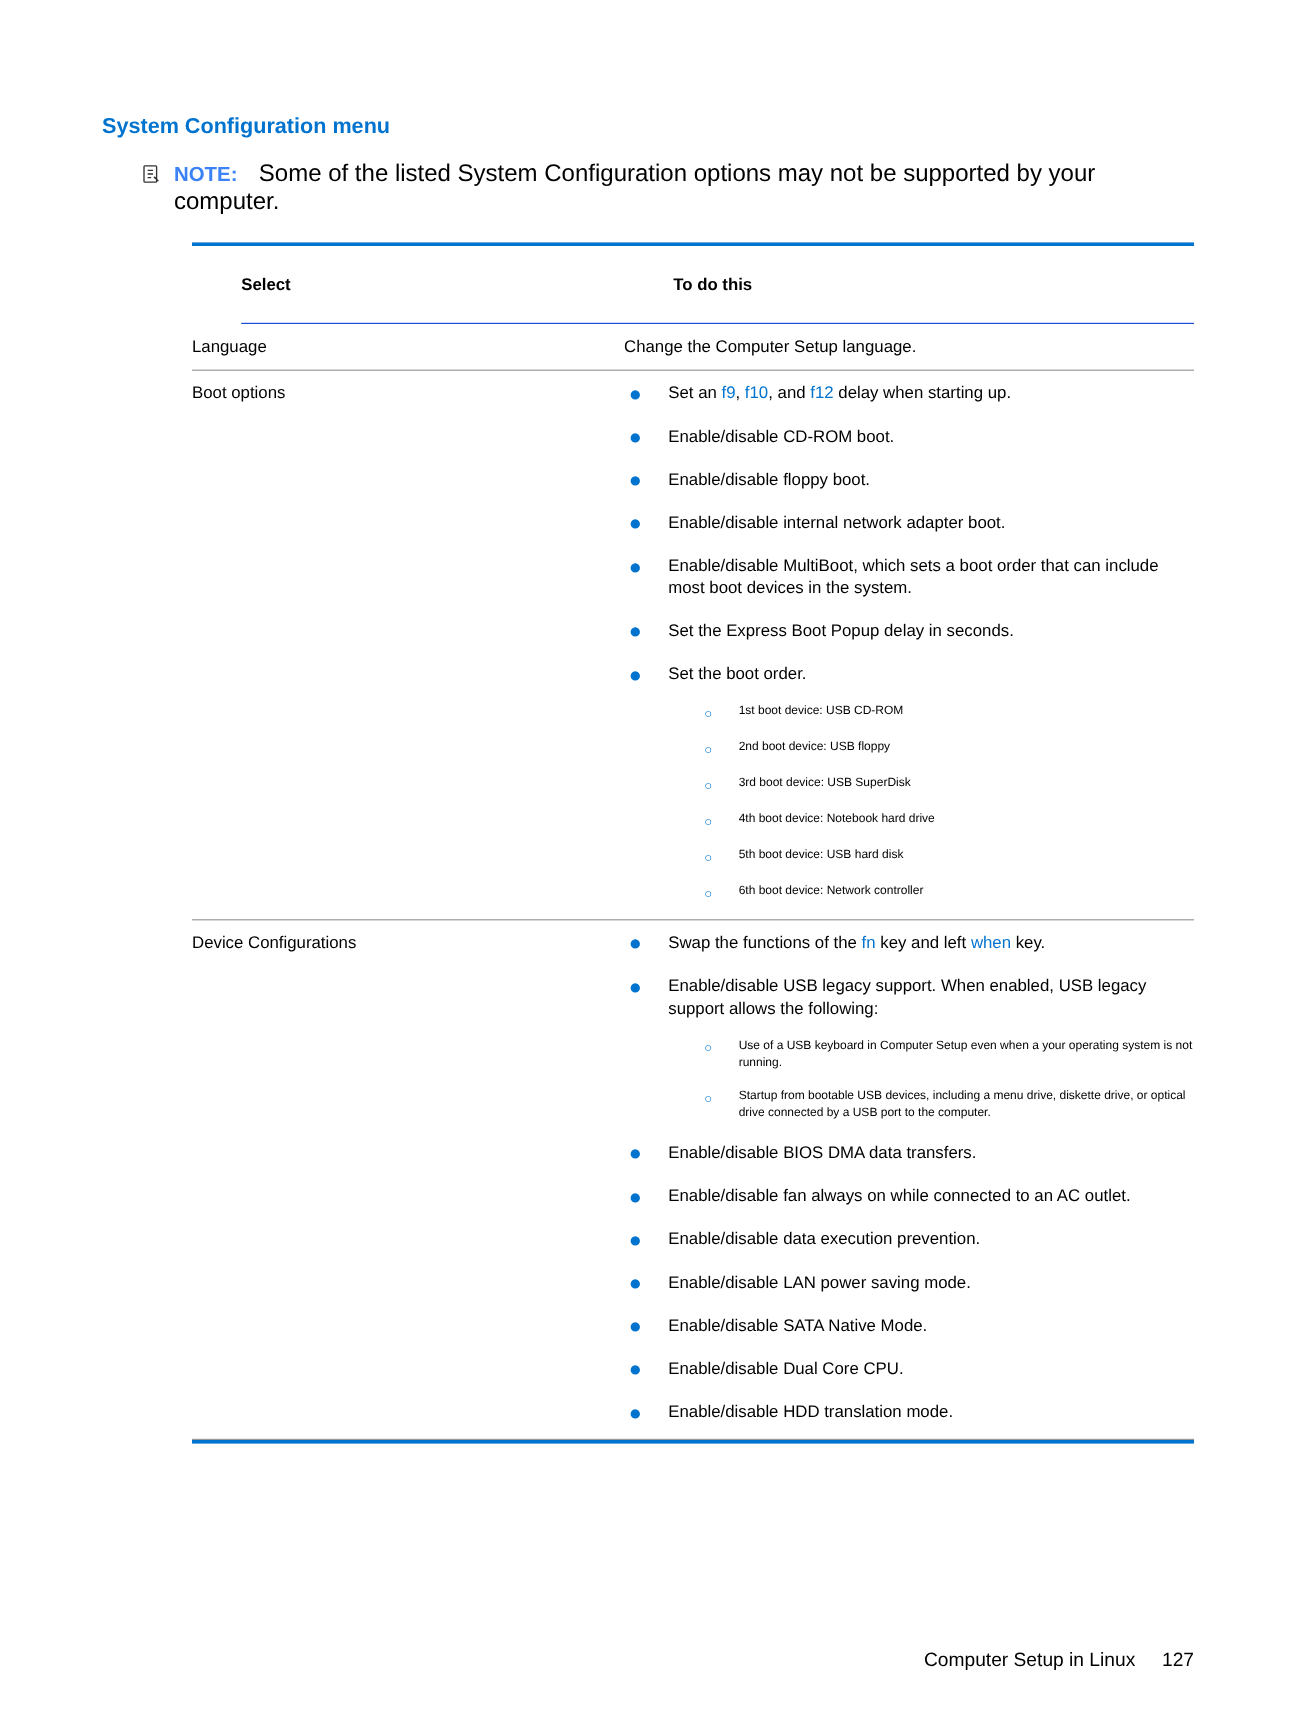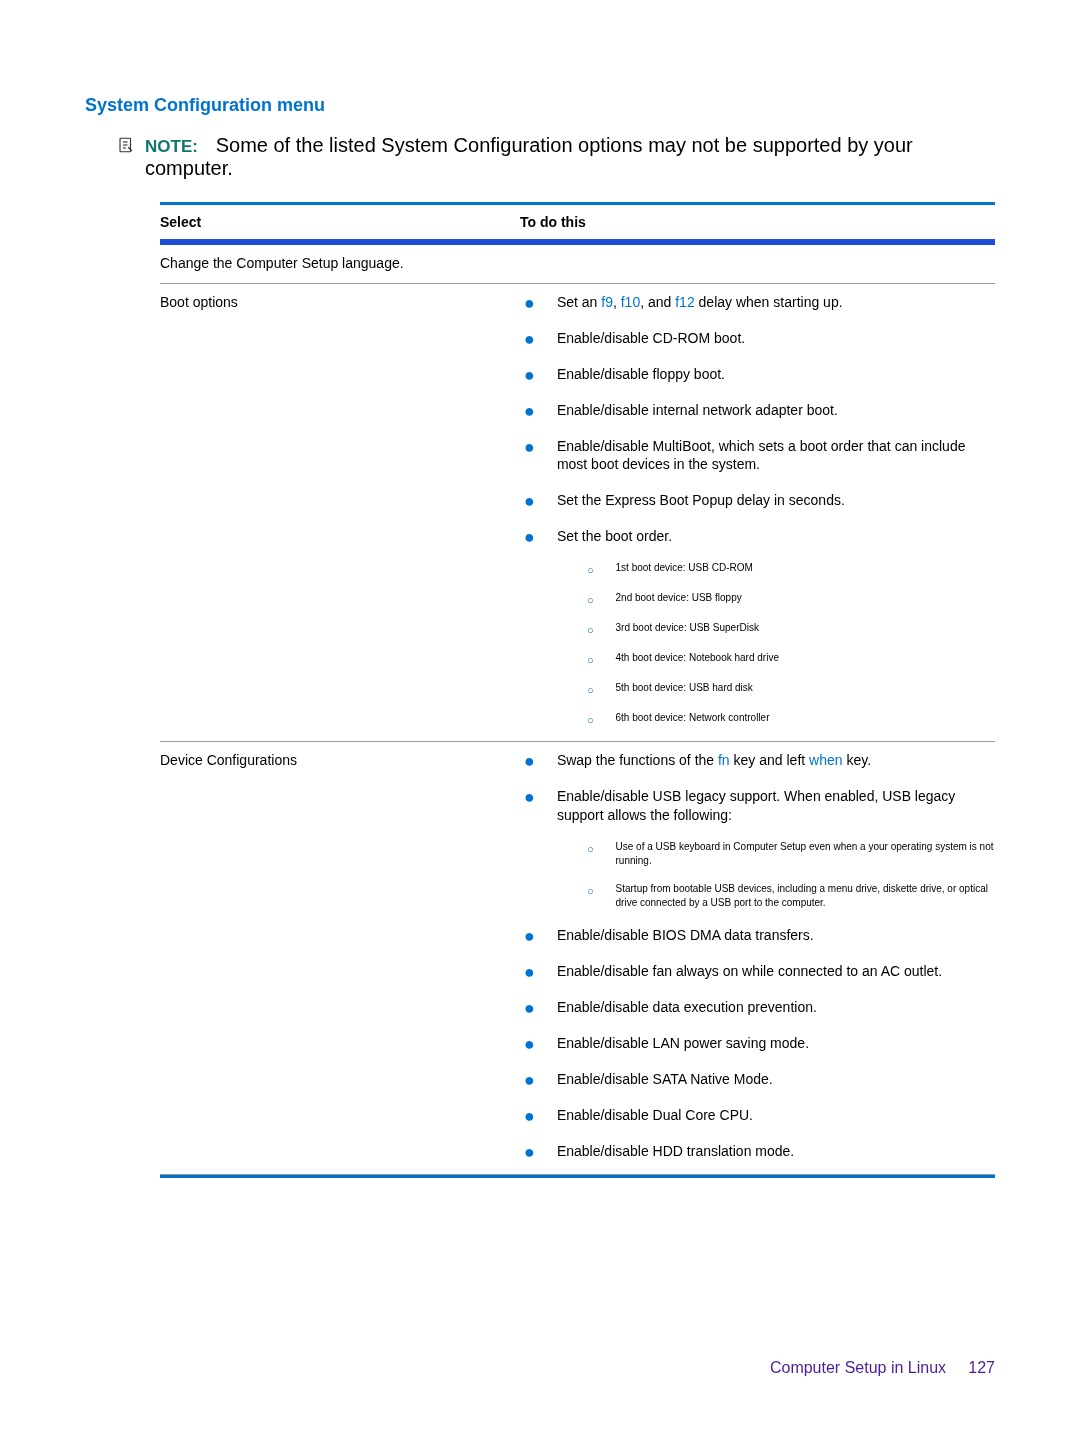--- a/index.html
+++ b/index.html
@@ -26,21 +26,21 @@
       align-items: flex-start;
       gap: 10px;
       margin-left: 32px;
       margin-bottom: 22px;
     }
     .note-icon {
       flex-shrink: 0;
       margin-top: 2px;
     }
     .note-label {
-      color: #0f766e;
+      color: #3b82f6;
       font-weight: bold;
       font-size: 17px;
     }
     .note-text {
       font-size: 20px;
       color: #000;
     }
     .table-container {
       margin-left: 75px;
       margin-right: 0;
@@ -48,22 +48,23 @@
     .top-border {
       height: 3px;
       background: #0073cf;
     }
     .bottom-border {
       height: 3px;
       background: #0073cf;
     }
     .header-row {
       display: flex;
-      padding: 9px 0;
-      border-bottom: 6px solid #1d4ed8;
+      padding: 24px 0;
+      border-bottom: 1px solid #1d4ed8;
+      margin-left: 41px;
     }
     .col-select {
       width: 360px;
       flex-shrink: 0;
     }
     .col-todo {
       flex: 1;
     }
     .th {
       font-weight: bold;
@@ -123,24 +124,24 @@
     .sub-bullet-text {
       flex: 1;
       font-size: 10px;
       line-height: 1.35;
     }
     .keylink {
       color: #0073cf;
     }
     .footer {
       position: absolute;
-      bottom: 60px;
+      bottom: 44px;
       right: 85px;
       font-size: 16px;
-      color: #4c1d95;
+      color: #000000;
     }
     .nested-list {
       margin-top: 15px;
     }
   </style>
 </head>
 <body>
 
 <h2 class="heading">System Configuration menu</h2>
 
@@ -164,20 +165,21 @@
 
 <div class="table-container">
   <div class="top-border"></div>
 
   <div class="header-row">
     <div class="col-select th">Select</div>
     <div class="col-todo th">To do this</div>
   </div>
 
   <div class="body-row">
+    <div class="col-select td">Language</div>
     <div class="col-todo td">Change the Computer Setup language.</div>
   </div>
 
   <div class="body-row">
     <div class="col-select td">Boot options</div>
     <div class="col-todo td">
 
       <div class="bullet-item">
         <span class="bullet-dot">●</span>
         <span class="bullet-text">

